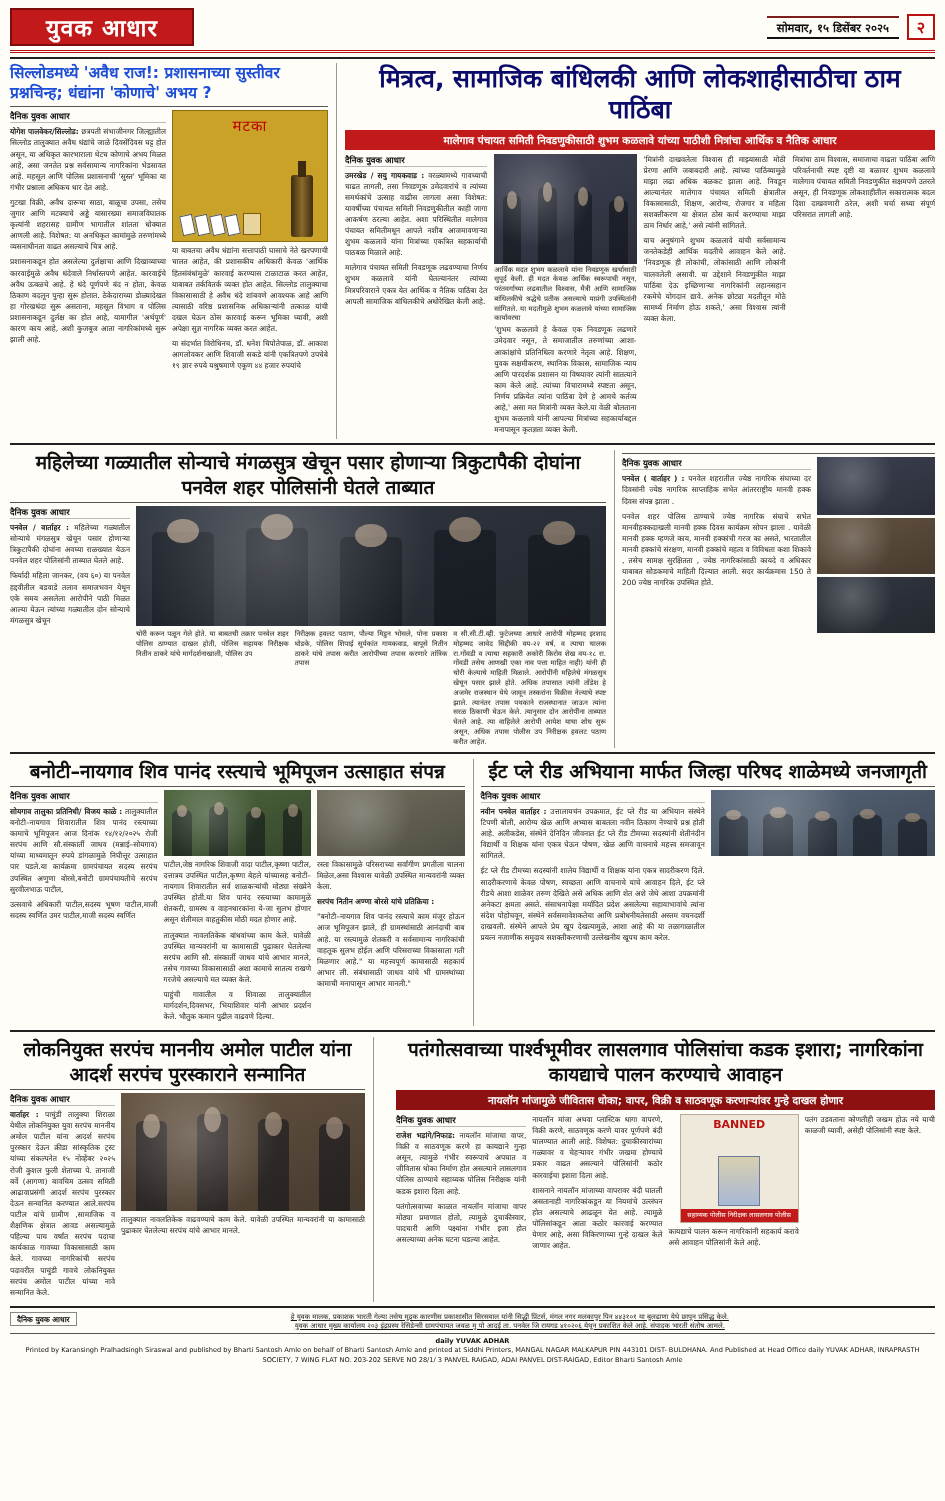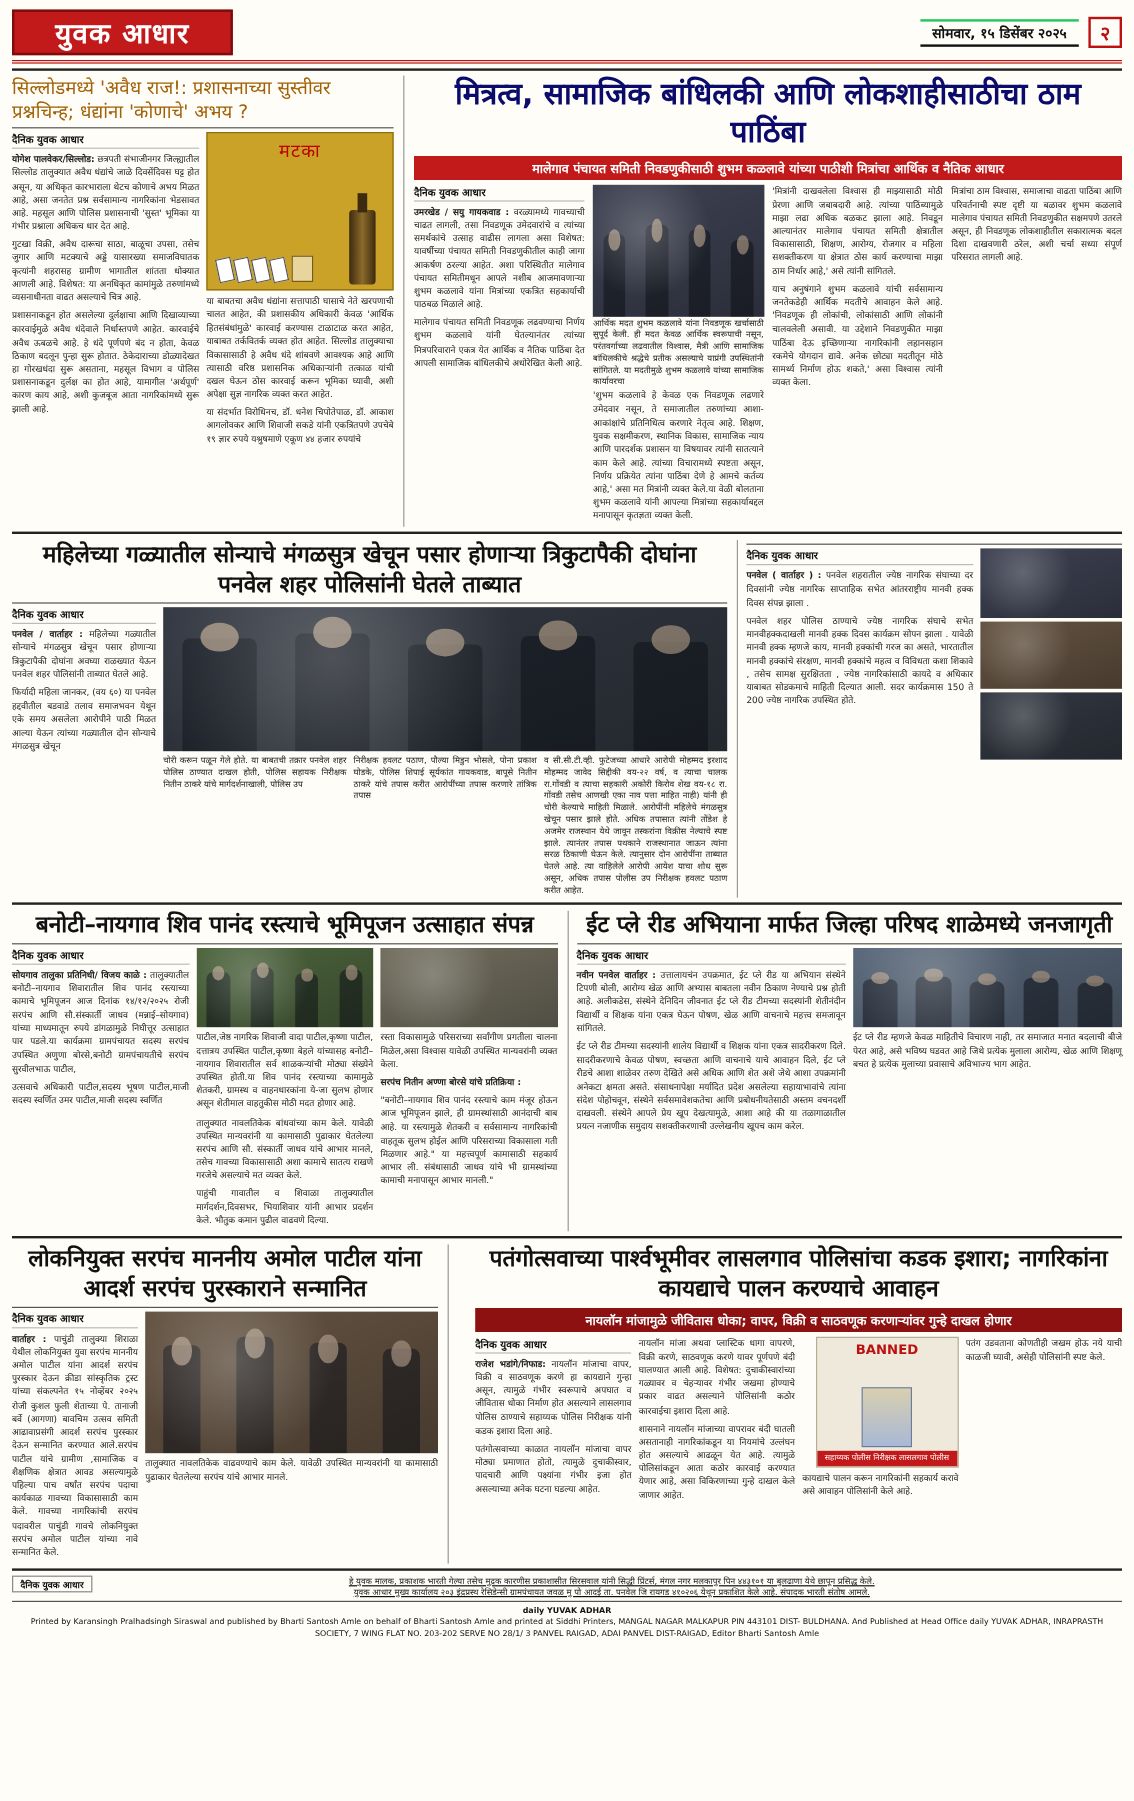--- a/index.html
+++ b/index.html
@@ -16,33 +16,33 @@
   
   .masthead { display:flex; align-items:center; justify-content:space-between;
     border-bottom:3px double #b11; padding-bottom:4px; }
   .logo-box { width:184px; height:38px; background:#c21a1a;
     display:flex; align-items:center; justify-content:center;
     border:2px solid #7d0d0d; }
   .logo-text { color:#fff; font-size:23px; font-weight:bold; letter-spacing:1px;
     font-family:"DejaVu Sans", sans-serif; }
   .masthead-right { display:flex; align-items:center; gap:8px; }
   .date-strip { font-size:11.5px; font-weight:bold; color:#111;
-    border-bottom:2px solid #111; border-top:2px solid #22c55e; padding:2px 10px; }
+    border-bottom:2px solid #111; border-top:2px solid #7f1d1d; padding:2px 10px; }
   .page-num { width:28px; height:26px; border:2px solid #b11; color:#b11;
     font-size:16px; font-weight:bold; display:flex; align-items:center;
     justify-content:center; }
 
   .rule { border-top:2px solid #222; margin:4px 0; }
   .rule-thin { border-top:1px solid #555; margin:3px 0; }
   .vrule { border-left:1px solid #999; }
 
   
   .hl1 { font-size:25px; line-height:1.25; font-weight:bold; color:#0b0b6b; text-align:center; }
   .hl2 { font-size:19px; line-height:1.28; font-weight:bold; color:#111; text-align:center; }
-  .hl3 { font-size:15.5px; line-height:1.3; font-weight:normal; color:#a16207; }
+  .hl3 { font-size:15.5px; line-height:1.3; font-weight:bold; color:#1d4ed8; }
   .subbar { background:#c21a1a; color:#fff; font-size:10.5px; font-weight:bold;
     text-align:center; padding:3px 6px; margin:4px 0; }
   .subbar-alt { background:#8d1111; color:#fff; font-size:10.5px; font-weight:bold;
     text-align:center; padding:3px 6px; margin:4px 0; }
   .byline { font-size:8.5px; font-weight:bold; color:#111; border-bottom:1px solid #bbb;
     padding-bottom:1px; margin-bottom:3px; }
   .body { font-size:7.4px; line-height:1.5; text-align:justify; color:#1a1a1a; }
   .body p { margin:0 0 4px 0; }
 
   
@@ -306,23 +306,20 @@
         <div class="col">
           <div class="photo ph-kids" style="height:66px;">
             <div class="people">
               <div class="person" style="height:60%"></div>
                 <div class="person" style="height:64%"></div>
               <div class="person" style="height:58%"></div>
                 <div class="person" style="height:62%"></div>
               <div class="person" style="height:56%"></div>
             </div>
           </div>
-          <div class="body" style="margin-top:3px;">
-            <p>ईट प्ले रीड म्हणजे केवळ माहितीचे विचारण नाही, तर समाजात मनात बदलाची बीजे पेरत आहे, असे भविष्य घडवत आहे जिथे प्रत्येक मुलाला आरोग्य, खेळ आणि शिक्षणू बचत हे प्रत्येक मुलाच्या प्रवासाचे अविभाज्य भाग आहेत.</p>
-          </div>
         </div>
       </div>
     </div>
   </div>
 
   <div class="rule"></div>
 
   <div class="grid sec">
 
     <div class="col" style="flex:0 0 355px;">

